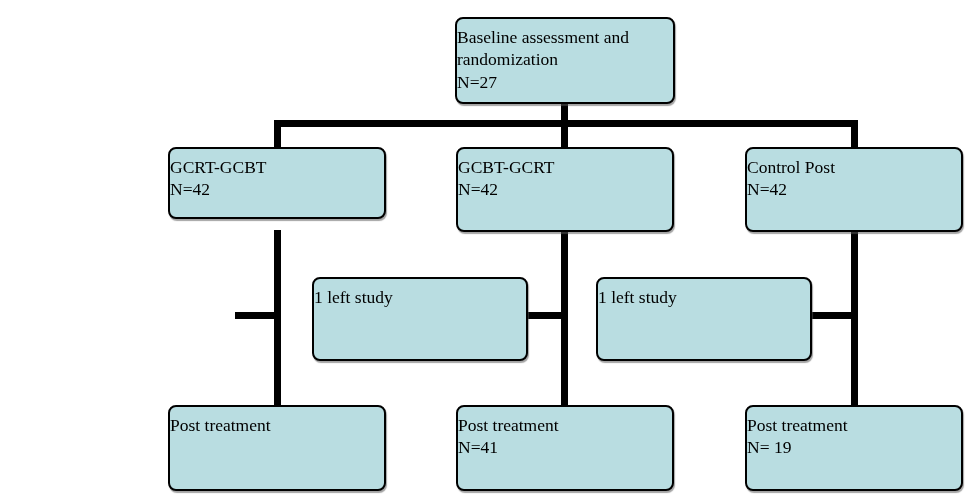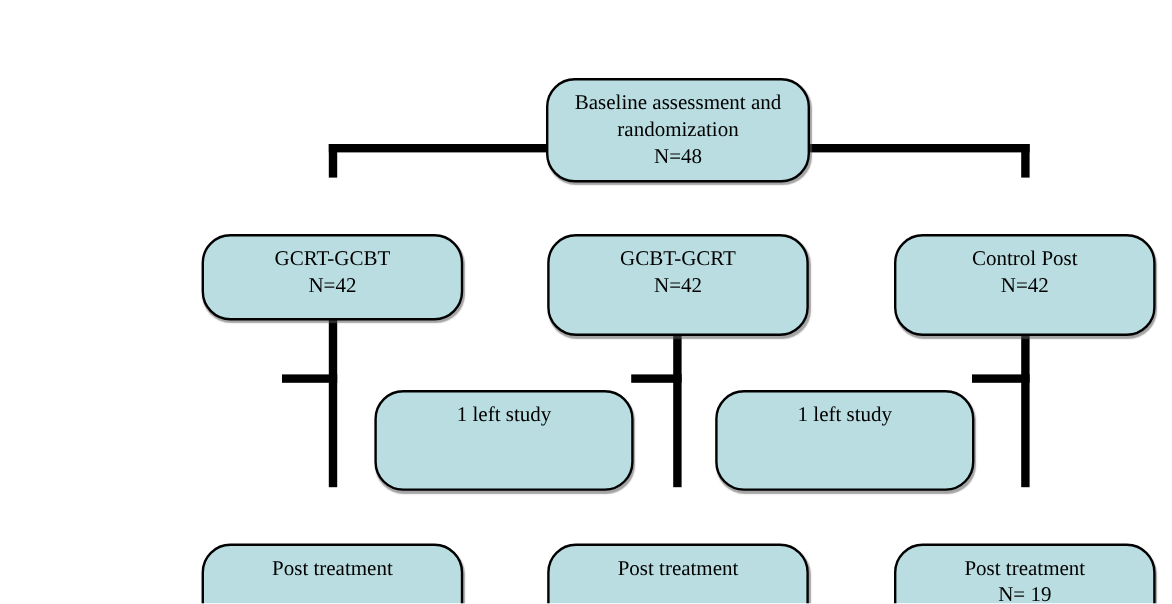--- a/index.html
+++ b/index.html
@@ -13,28 +13,26 @@
     height: 503px;
     background: var(--bg, #ffffff);
     font-family: "Liberation Serif", "DejaVu Serif", serif;
     overflow: hidden;
   }
   .node {
     position: absolute;
     box-sizing: border-box;
     background: var(--box-fill, #b9dde1);
     border: 2px solid var(--box-border, #000000);
-    border-radius: 24px;
+    border-radius: 8px;
     box-shadow: 1px 2px 1px rgba(90,90,90,0.55);
-    text-align: center;
     padding-top: 7px;
     color: #000000;
     font-size: 17.5px;
     line-height: 1.28;
-    margin-top: 48px;
   }
   .ln {
     white-space: pre;
   }
   .edge {
     position: absolute;
     background: var(--line-color, #000000);
   }
 </style>
 </head>
@@ -51,21 +49,21 @@
   <div class="edge" style="left:561px; top:230px; width:7px; height:176px;"></div>
   <div class="edge" style="left:851px; top:230px; width:7px; height:176px;"></div>
 
   <div class="edge" style="left:235px; top:312px; width:46px; height:7px;"></div>
   <div class="edge" style="left:526px; top:312px; width:42px; height:7px;"></div>
   <div class="edge" style="left:810px; top:312px; width:48px; height:7px;"></div>
 
   <div class="node" style="left:455px; top:17px; width:220px; height:87px;">
     <div class="ln">Baseline assessment and</div>
     <div class="ln">randomization</div>
-    <div class="ln">N=48</div>
+    <div class="ln">N=27</div>
   </div>
 
   <div class="node" style="left:168px; top:147px; width:218px; height:72px;">
     <div class="ln">GCRT-GCBT</div>
     <div class="ln">N=42</div>
   </div>
 
   <div class="node" style="left:456px; top:147px; width:218px; height:85px;">
     <div class="ln">GCBT-GCRT</div>
     <div class="ln">N=42</div>
@@ -84,20 +82,21 @@
   <div class="node" style="left:596px; top:277px; width:216px; height:84px;">
     <div class="ln">1 left study</div>
   </div>
 
   <div class="node" style="left:168px; top:405px; width:218px; height:86px;">
     <div class="ln">Post treatment</div>
   </div>
 
   <div class="node" style="left:456px; top:405px; width:218px; height:86px;">
     <div class="ln">Post treatment</div>
+    <div class="ln">N=41</div>
   </div>
 
   <div class="node" style="left:745px; top:405px; width:218px; height:86px;">
     <div class="ln">Post treatment</div>
     <div class="ln">N= 19</div>
   </div>
 
 </div>
 
 </body></html>

